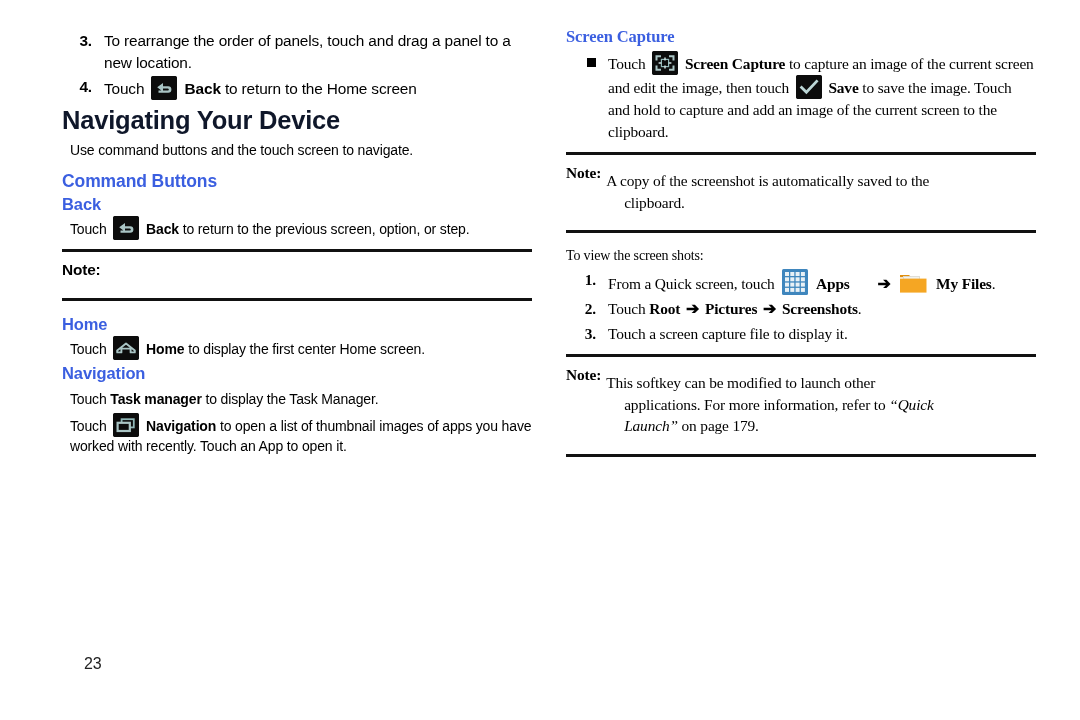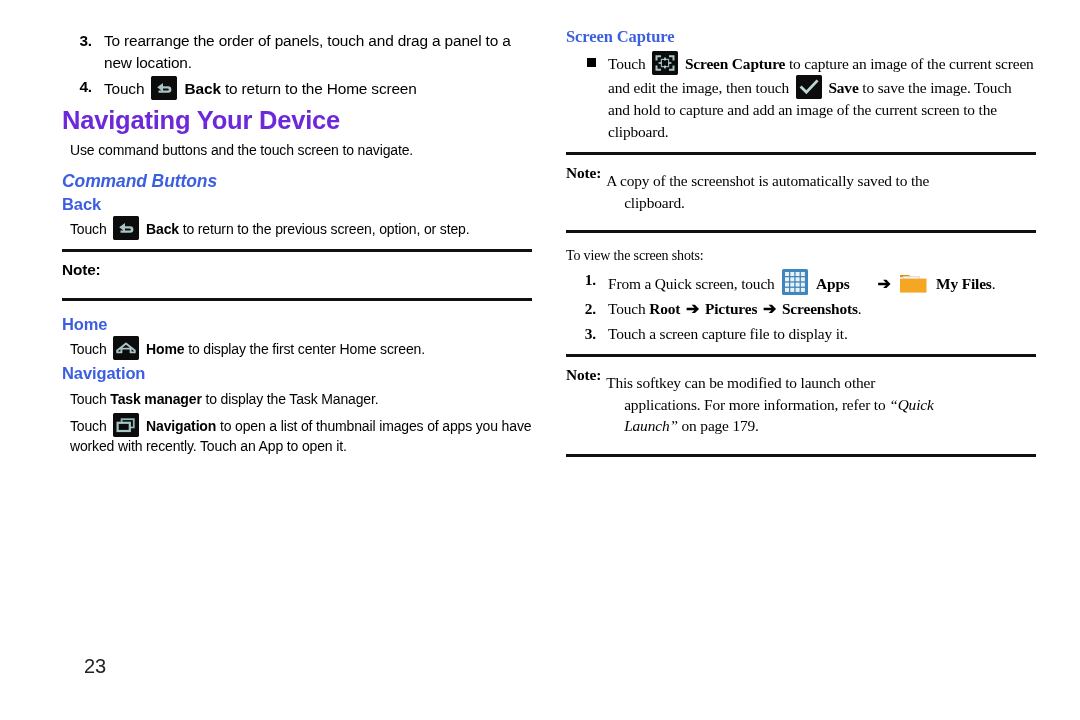--- a/index.html
+++ b/index.html
@@ -23,32 +23,31 @@
   .col {
     position: absolute;
     top: 28px;
     width: 470px;
   }
   .col-left  { left: 62px; }
   .col-right { left: 566px; font-family: Liberation Serif, serif; }
 
   
   .h1 {
-    color: #6d28d9;
+    color: #0f172a;
     font-size: 25.5px;
     font-weight: bold;
     letter-spacing: -0.2px;
     margin: 6px 0 7px 0;
     line-height: 1.12;
   }
   .h2 {
     color: #3b5fe0;
     font-size: 17.5px;
     font-weight: bold;
-    font-style: italic;
     letter-spacing: -0.1px;
     margin: 10px 0 3px 0;
     line-height: 1.15;
   }
   .h3 {
     color: #3b5fe0;
     font-size: 16.5px;
     font-weight: bold;
     letter-spacing: -0.1px;
     margin: 4px 0 2px 0;
@@ -147,21 +146,21 @@
     font-size: 16px;
     font-weight: bold;
     padding: 0 2px;
   }
 
   
   .pageno {
     position: absolute;
     left: 84px;
     top: 655px;
-    font-size: 20px;
+    font-size: 16px;
     color: #222;
     letter-spacing: -0.2px;
   }
   .nowrap { white-space: nowrap; }
 </style>
 </head>
 <body>
 
 <div class="page">
 

